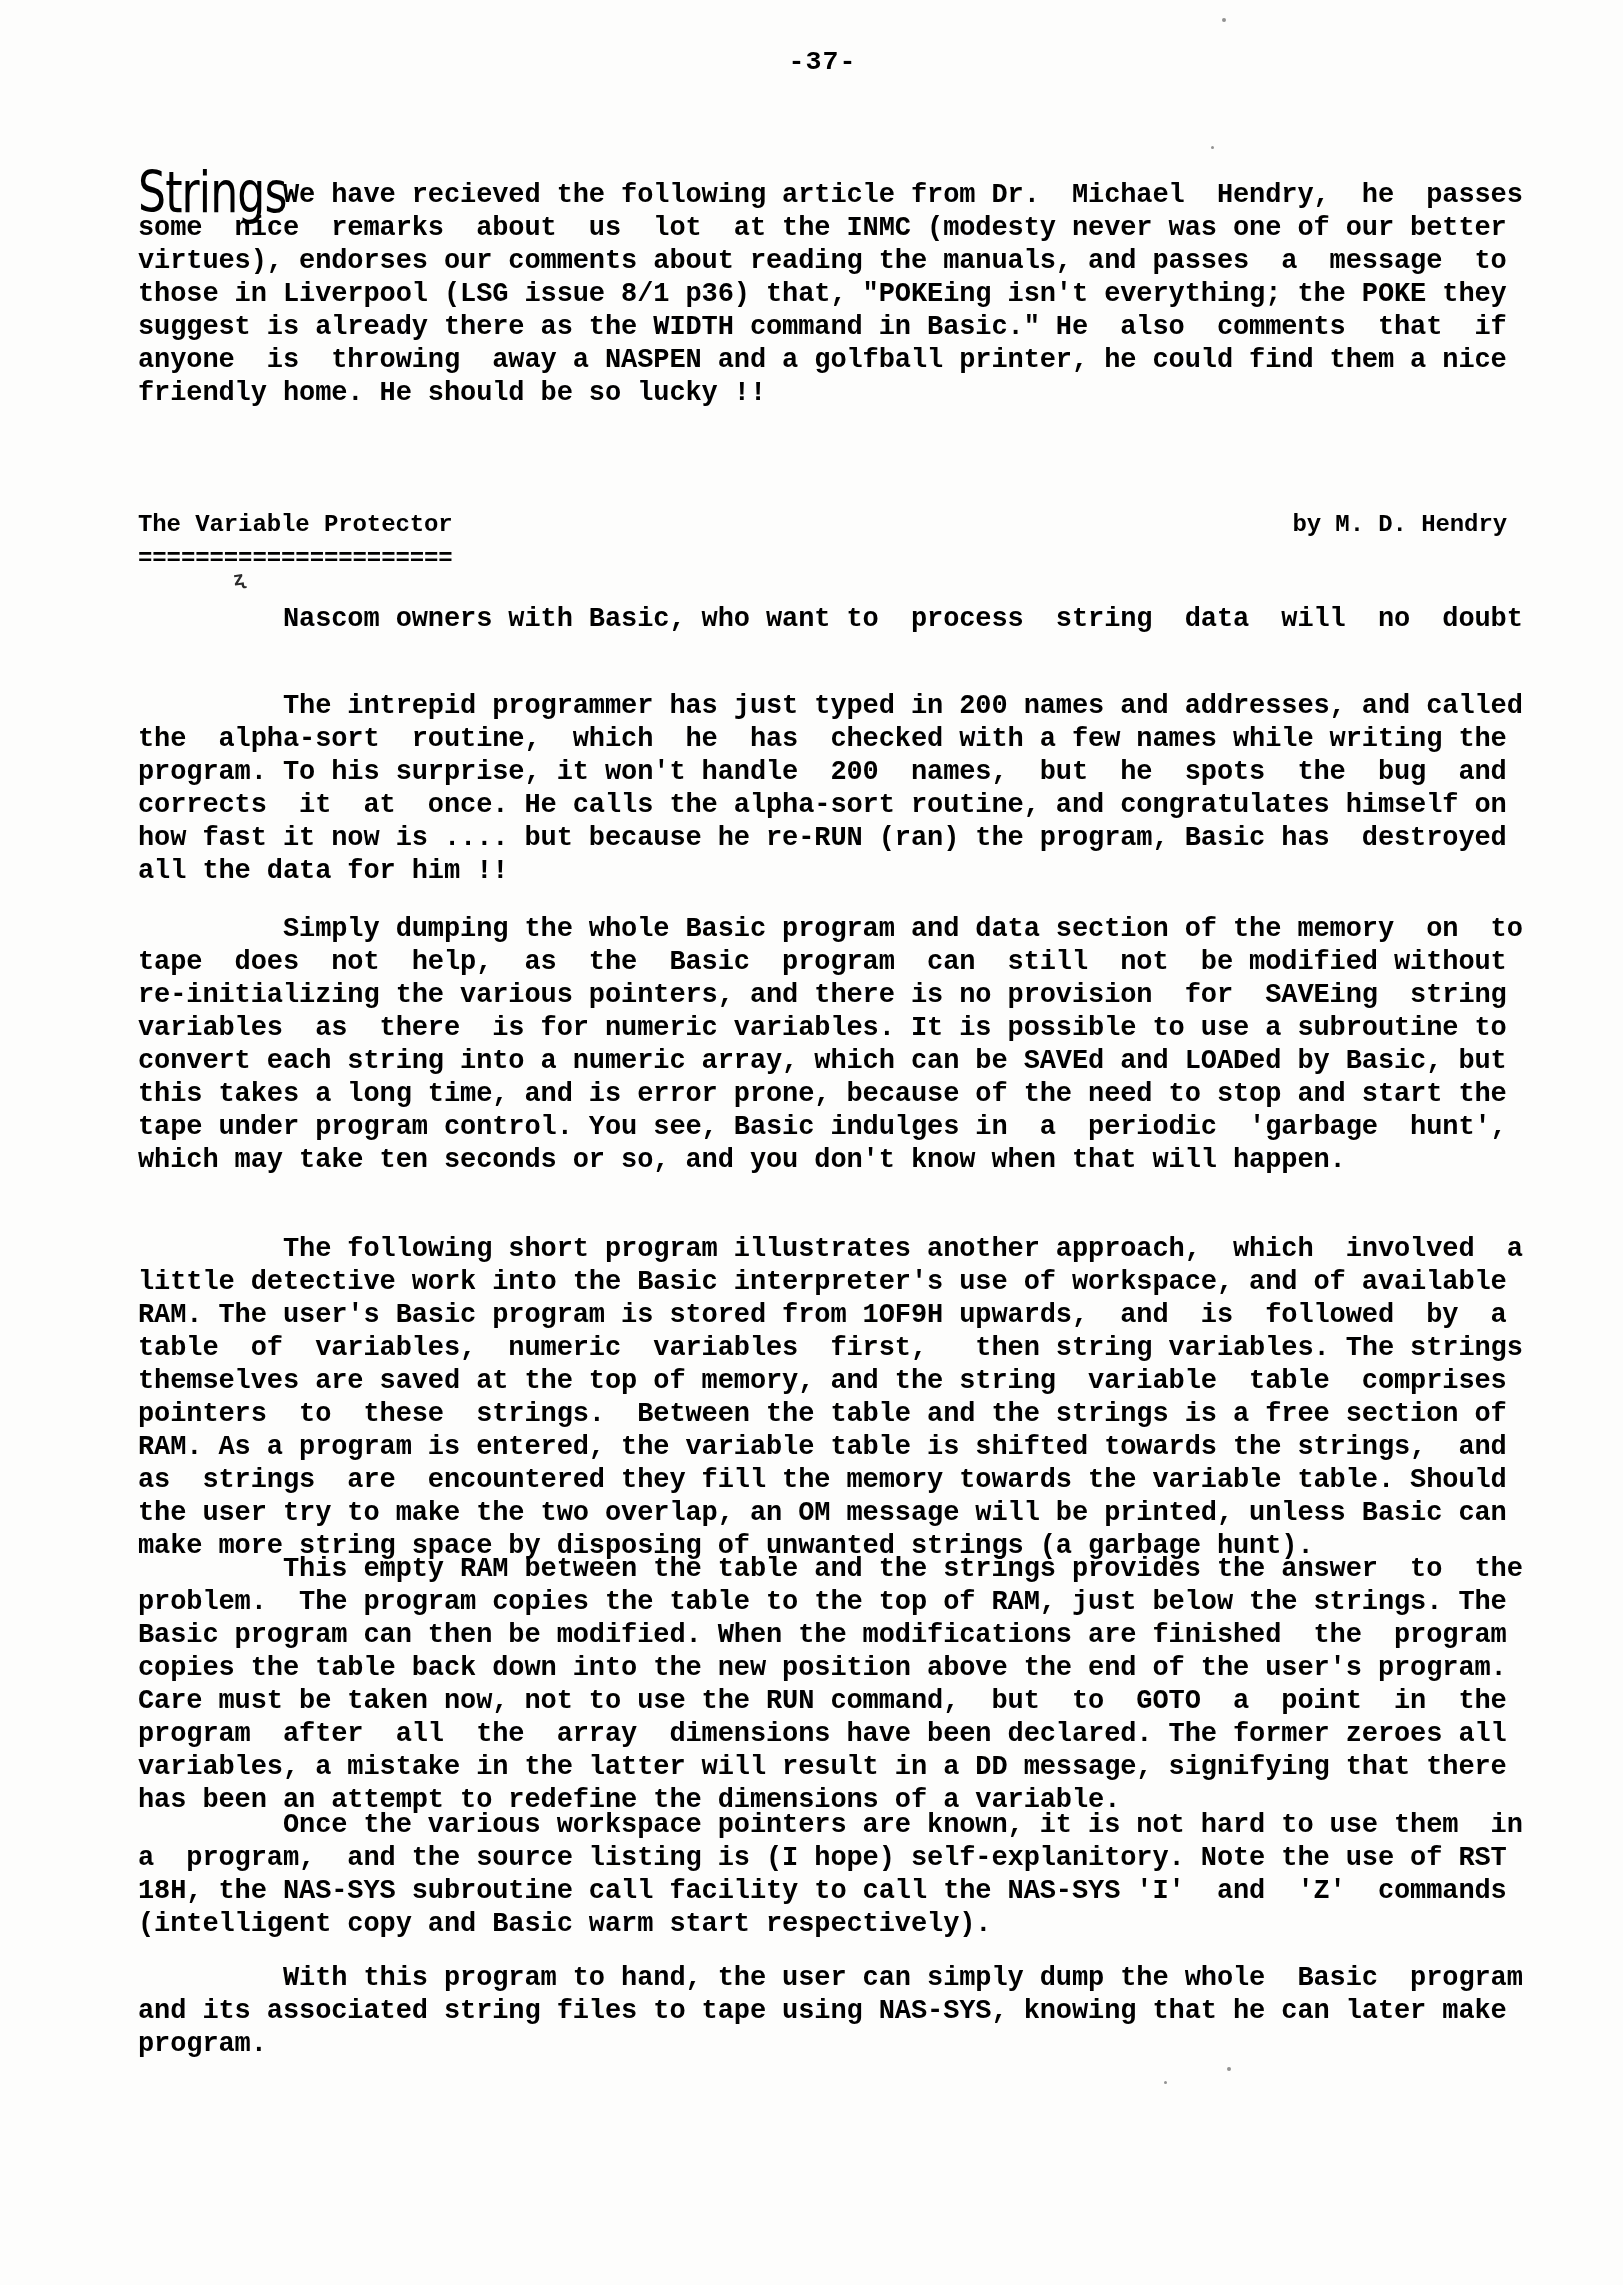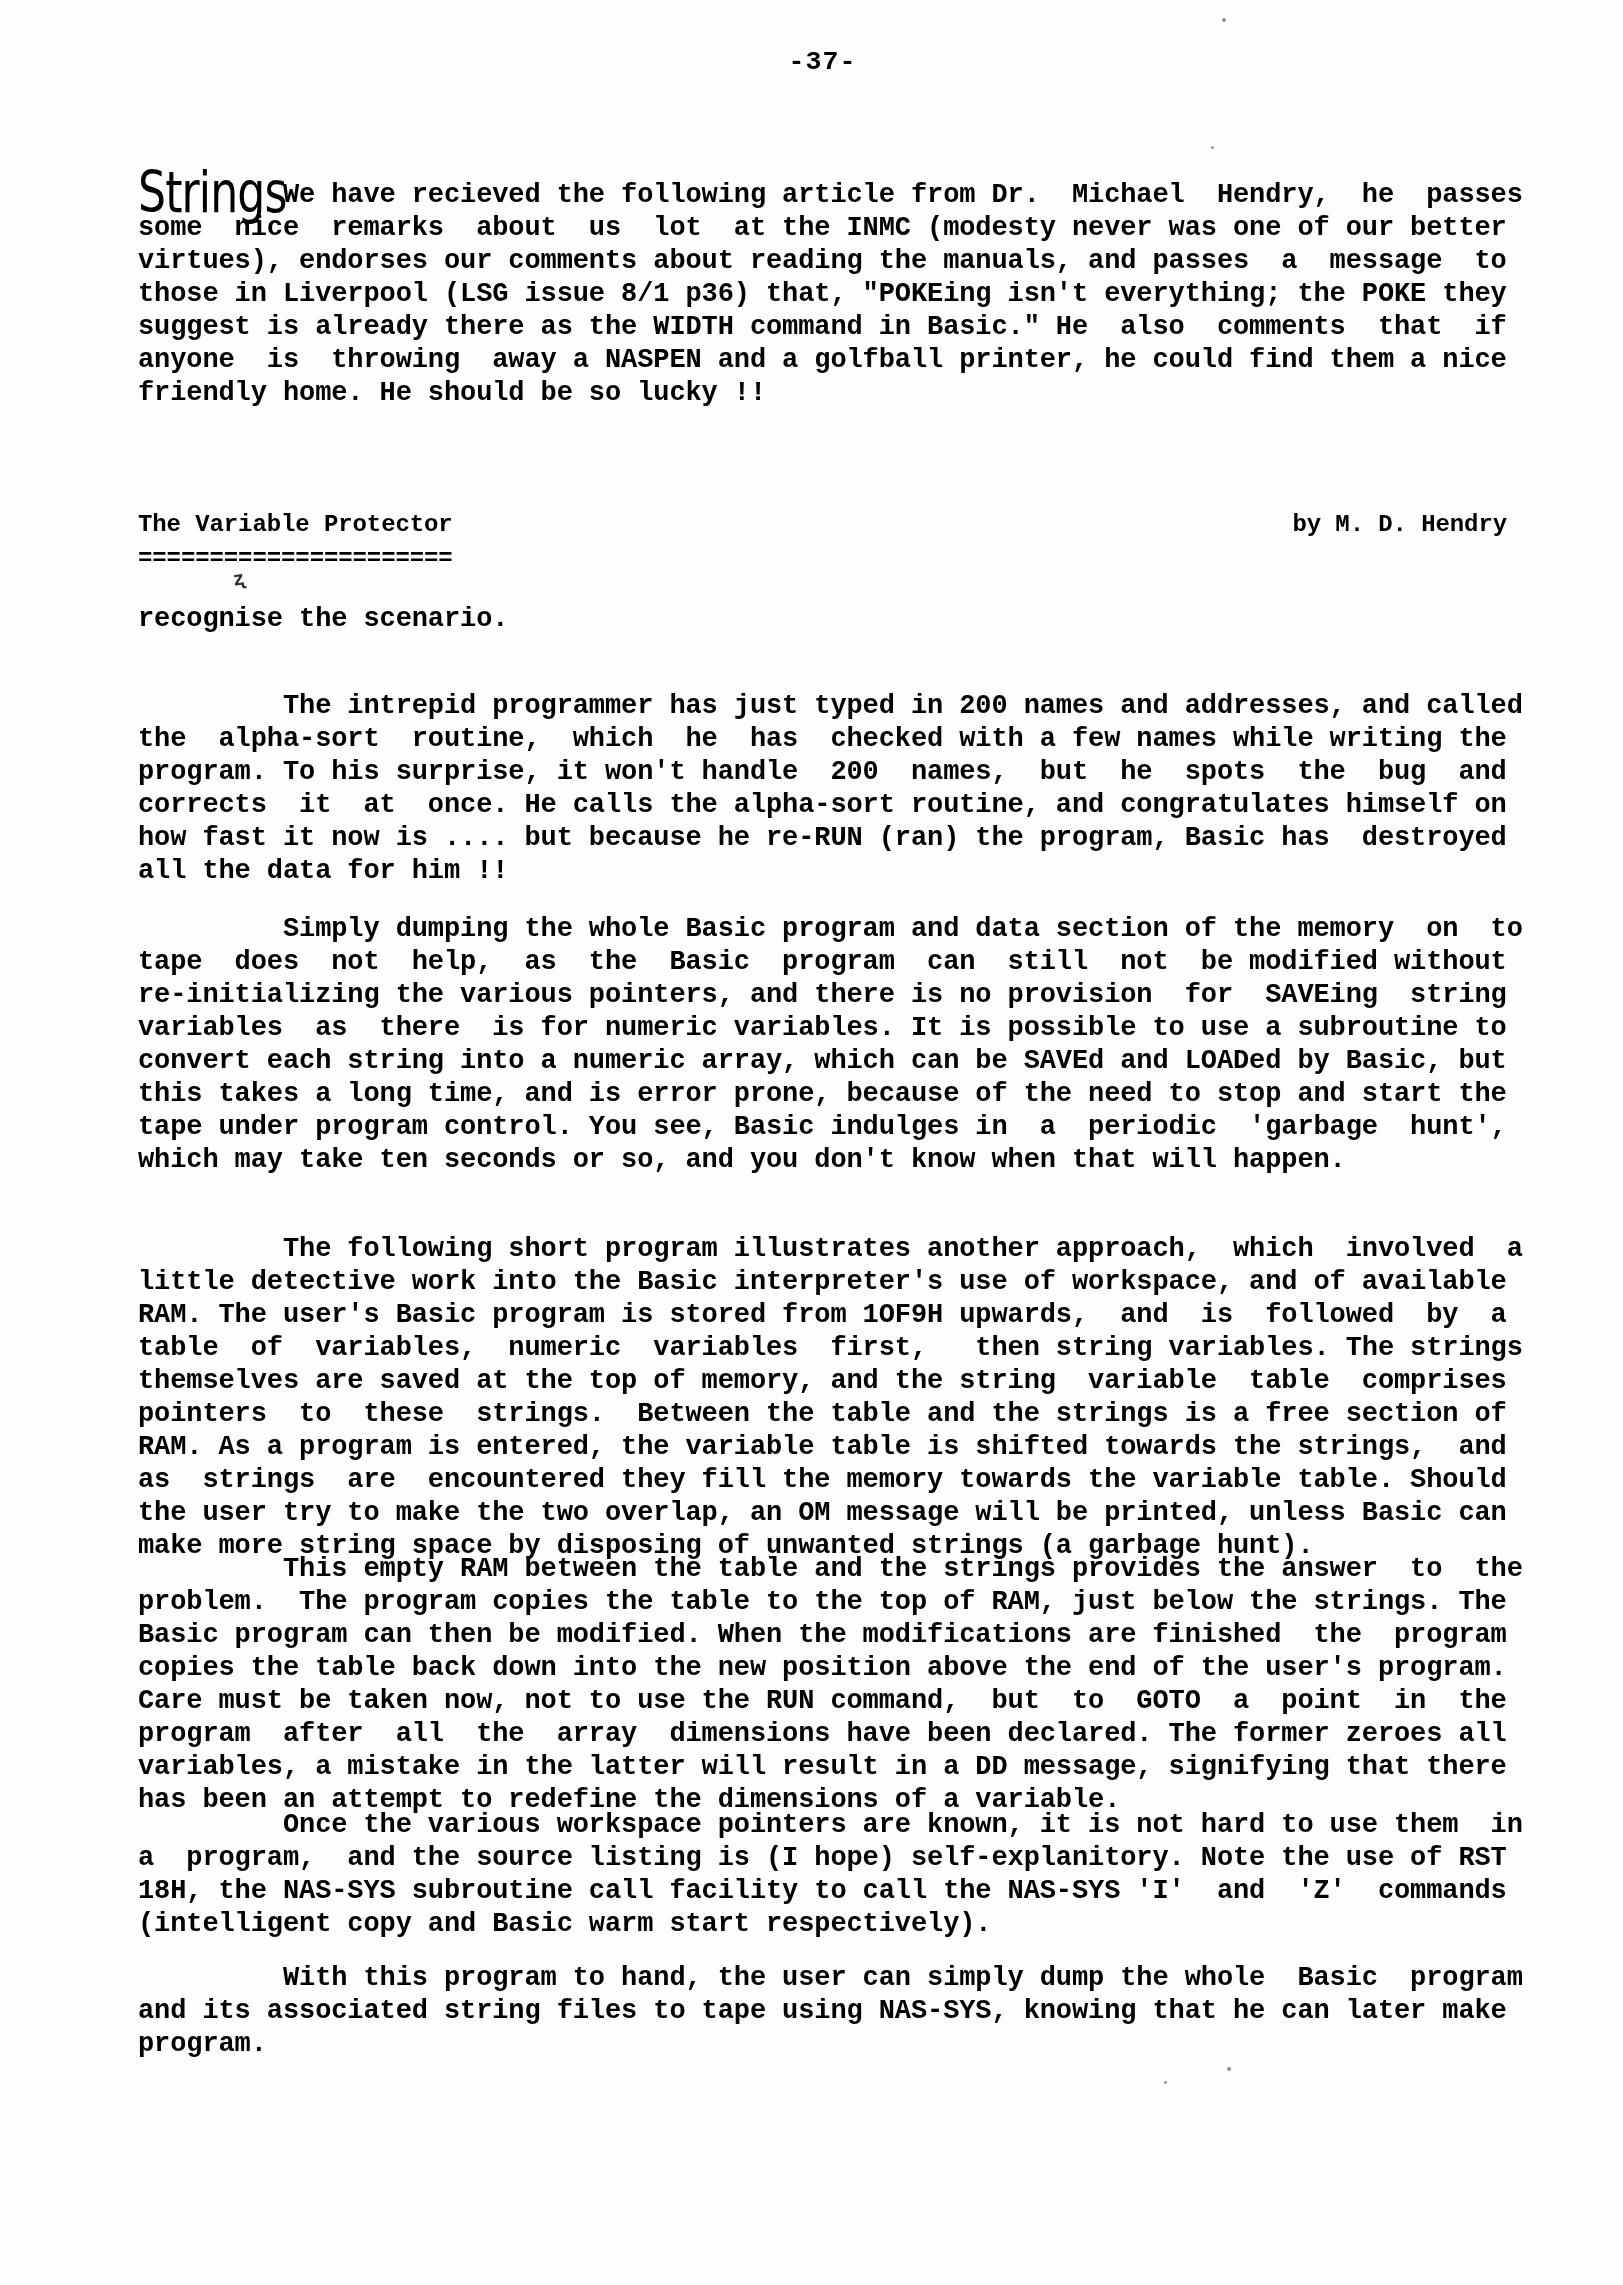--- a/index.html
+++ b/index.html
@@ -147,21 +147,21 @@
 
     <div class="tw" id="p-intro"><span class="ln">         We have recieved the following article from Dr.  Michael  Hendry,  he  passes</span><span class="ln">some  nice  remarks  about  us  lot  at the INMC (modesty never was one of our better</span><span class="ln">virtues), endorses our comments about reading the manuals, and passes  a  message  to</span><span class="ln">those in Liverpool (LSG issue 8/1 p36) that, "POKEing isn't everything; the POKE they</span><span class="ln">suggest is already there as the WIDTH command in Basic." He  also  comments  that  if</span><span class="ln">anyone  is  throwing  away a NASPEN and a golfball printer, he could find them a nice</span><span class="ln">friendly home. He should be so lucky !!</span></div>
 
     <div class="hdr-row">
       <span>The Variable Protector</span>
       <span>by M. D. Hendry</span>
     </div>
     <div class="hdr-rule">======================</div>
     <div class="hdr-mark">ʐ</div>
 
-    <div class="tw" id="p-nascom"><span class="ln">recognise the scenario.</span></div>
+    <div class="tw" id="p-nascom"><span class="ln">         Nascom owners with Basic, who want to  process  string  data  will  no  doubt</span></div>
     <div class="tw" id="p-intrepid"><span class="ln">         The intrepid programmer has just typed in 200 names and addresses, and called</span><span class="ln">the  alpha-sort  routine,  which  he  has  checked with a few names while writing the</span><span class="ln">program. To his surprise, it won't handle  200  names,  but  he  spots  the  bug  and</span><span class="ln">corrects  it  at  once. He calls the alpha-sort routine, and congratulates himself on</span><span class="ln">how fast it now is .... but because he re-RUN (ran) the program, Basic has  destroyed</span><span class="ln">all the data for him !!</span></div>
     <div class="tw" id="p-simply"><span class="ln">         Simply dumping the whole Basic program and data section of the memory  on  to</span><span class="ln">tape  does  not  help,  as  the  Basic  program  can  still  not  be modified without</span><span class="ln">re-initializing the various pointers, and there is no provision  for  SAVEing  string</span><span class="ln">variables  as  there  is for numeric variables. It is possible to use a subroutine to</span><span class="ln">convert each string into a numeric array, which can be SAVEd and LOADed by Basic, but</span><span class="ln">this takes a long time, and is error prone, because of the need to stop and start the</span><span class="ln">tape under program control. You see, Basic indulges in  a  periodic  'garbage  hunt',</span><span class="ln">which may take ten seconds or so, and you don't know when that will happen.</span></div>
     <div class="tw" id="p-following"><span class="ln">         The following short program illustrates another approach,  which  involved  a</span><span class="ln">little detective work into the Basic interpreter's use of workspace, and of available</span><span class="ln">RAM. The user's Basic program is stored from 1OF9H upwards,  and  is  followed  by  a</span><span class="ln">table  of  variables,  numeric  variables  first,   then string variables. The strings</span><span class="ln">themselves are saved at the top of memory, and the string  variable  table  comprises</span><span class="ln">pointers  to  these  strings.  Between the table and the strings is a free section of</span><span class="ln">RAM. As a program is entered, the variable table is shifted towards the strings,  and</span><span class="ln">as  strings  are  encountered they fill the memory towards the variable table. Should</span><span class="ln">the user try to make the two overlap, an OM message will be printed, unless Basic can</span><span class="ln">make more string space by disposing of unwanted strings (a garbage hunt).</span></div>
     <div class="tw" id="p-empty"><span class="ln">         This empty RAM between the table and the strings provides the answer  to  the</span><span class="ln">problem.  The program copies the table to the top of RAM, just below the strings. The</span><span class="ln">Basic program can then be modified. When the modifications are finished  the  program</span><span class="ln">copies the table back down into the new position above the end of the user's program.</span><span class="ln">Care must be taken now, not to use the RUN command,  but  to  GOTO  a  point  in  the</span><span class="ln">program  after  all  the  array  dimensions have been declared. The former zeroes all</span><span class="ln">variables, a mistake in the latter will result in a DD message, signifying that there</span><span class="ln">has been an attempt to redefine the dimensions of a variable.</span></div>
     <div class="tw" id="p-once"><span class="ln">         Once the various workspace pointers are known, it is not hard to use them  in</span><span class="ln">a  program,  and the source listing is (I hope) self-explanitory. Note the use of RST</span><span class="ln">18H, the NAS-SYS subroutine call facility to call the NAS-SYS 'I'  and  'Z'  commands</span><span class="ln">(intelligent copy and Basic warm start respectively).</span></div>
     <div class="tw" id="p-with"><span class="ln">         With this program to hand, the user can simply dump the whole  Basic  program</span><span class="ln">and its associated string files to tape using NAS-SYS, knowing that he can later make</span><span class="ln">program.</span></div>
 
   </div>
 </div>
 

